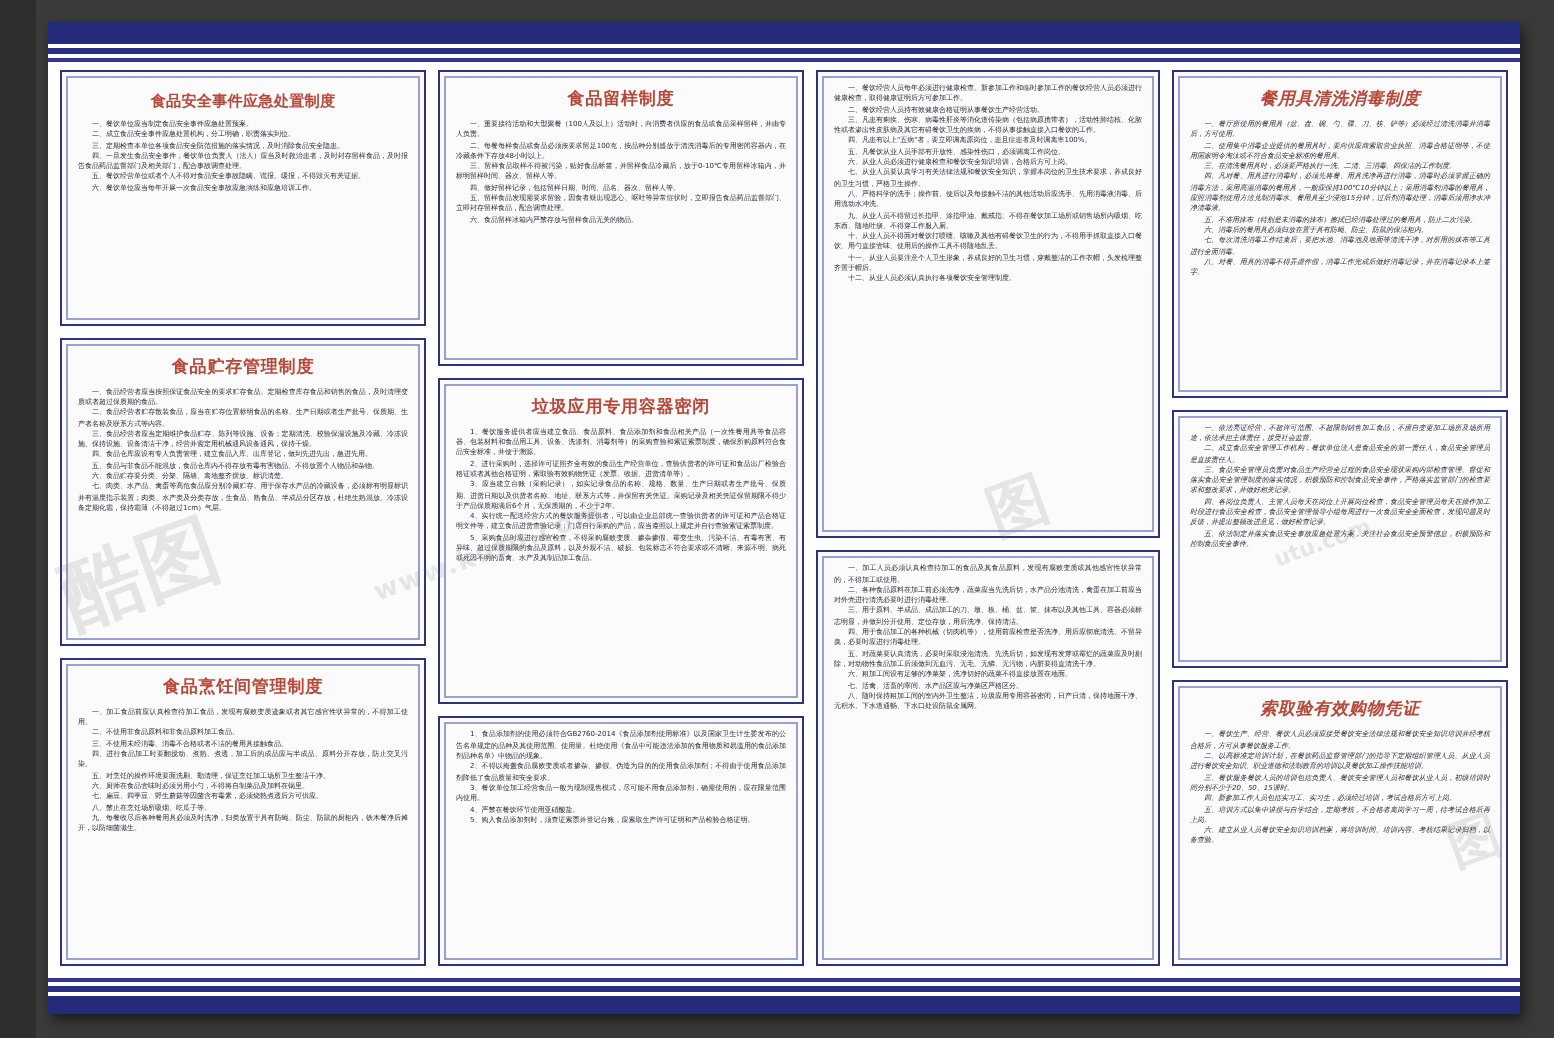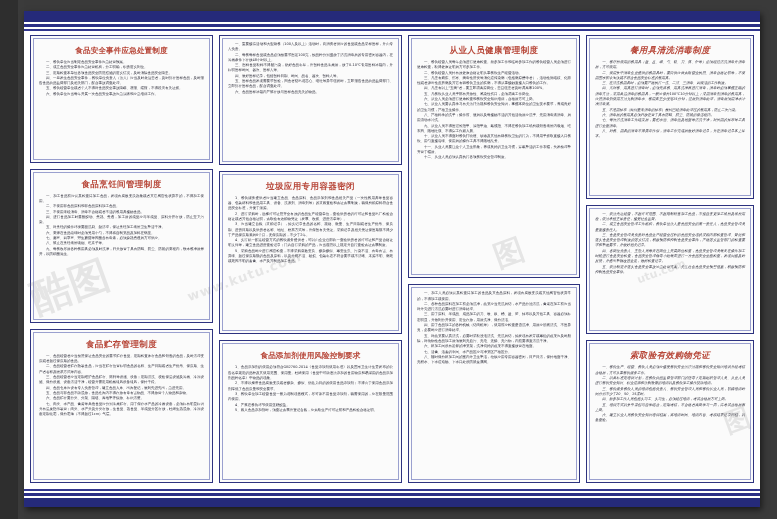--- a/index.html
+++ b/index.html
@@ -111,52 +111,53 @@
                 <p>二、成立食品安全事件应急处置机构，分工明确，职责落实到位。</p>
                 <p>三、定期检查本单位各项食品安全防范措施的落实情况，及时消除食品安全隐患。</p>
                 <p>四、一旦发生食品安全事件，餐饮单位负责人（法人）应当及时救治患者，及时封存留样食品，及时报告食品药品监督部门及相关部门，配合事故调查处理。</p>
                 <p>五、餐饮经营单位或者个人不得对食品安全事故隐瞒、谎报、缓报，不得毁灭有关证据。</p>
                 <p>六、餐饮单位应当每年开展一次食品安全事故应急演练和应急培训工作。</p>
               </div>
             </div>
           </div>
           <div class="panel grow">
             <div class="panel-inner">
+              <div class="p-title">食品贮存管理制度</div>
+              <div class="p-body">
+                <p>一、食品经营者应当按照保证食品安全的要求贮存食品。定期检查库存食品和销售的食品，及时清理变质或者超过保质期的食品。</p>
+                <p>二、食品经营者贮存散装食品，应当在贮存位置标明食品的名称、生产日期或者生产批号、保质期、生产者名称及联系方式等内容。</p>
+                <p>三、食品经营者应当定期维护食品贮存、陈列等设施、设备；定期清洗、校验保温设施及冷藏、冷冻设施、保持设施、设备清洁干净，经营并需定用机械通风设备通风，保持干燥。</p>
+                <p>四、食品仓库应设有专人负责管理，建立食品入库、出库登记，做到先进先出，急进先用。</p>
+                <p>五、食品与非食品不能混放，食品仓库内不得存放有毒有害物品、不得放置个人物品和杂物。</p>
+                <p>六、食品贮存要分类、分架、隔墙、离地整齐摆放、标识清楚。</p>
+                <p>七、肉类、水产品、禽蛋等高危食品应分别冷藏贮存。用于保存水产品的冷藏设备，必须标有明显标识并有温度指示装置；肉类、水产类及分类存放，生食品、熟食品、半成品分区存放，杜绝生熟混放。冷冻设备定期化霜，保持霜薄（不得超过1cm）气层。</p>
+              </div>
+            </div>
+          </div>
+          <div class="panel grow">
+            <div class="panel-inner">
               <div class="p-title">食品烹饪间管理制度</div>
               <div class="p-body">
                 <p>一、加工食品前应认真检查待加工食品，发现有腐败变质迹象或者其它感官性状异常的，不得加工使用。</p>
                 <p>二、不使用非食品原料和非食品原料加工食品。</p>
                 <p>三、不使用未经消毒、消毒不合格或者不洁的餐用具接触食品。</p>
                 <p>四、进行食品加工时要翻搅动、煮熟、煮透，加工后的成品应与半成品、原料分开存放，防止交叉污染。</p>
                 <p>五、对烹饪的操作环境要面洗刷、勤清理，保证烹饪加工场所卫生整洁干净。</p>
                 <p>六、厨师在食品尝味时必须另用小勺，不得将自制菜品及加料在锅里。</p>
                 <p>七、扁豆、四季豆、野生蘑菇等因菌含有毒素，必须烧熟煮透后方可供应。</p>
                 <p>八、禁止在烹饪场所吸烟、吃瓜子等。</p>
                 <p>九、每餐收尽后各种餐用具必须及时洗净，归类放置于具有防蝇、防尘、防鼠的厨柜内，铁木餐净后摊开，以防细菌滋生。</p>
               </div>
             </div>
           </div>
-          <div class="panel grow">
-            <div class="panel-inner">
-              <div class="p-title">食品贮存管理制度</div>
-              <div class="p-body">
-                <p>一、食品经营者应当按照保证食品安全的要求贮存食品。定期检查库存食品和销售的食品，及时清理变质或者超过保质期的食品。</p>
-                <p>二、食品经营者贮存散装食品，应当在贮存位置标明食品的名称、生产日期或者生产批号、保质期、生产者名称及联系方式等内容。</p>
-                <p>三、食品经营者应当定期维护食品贮存、陈列等设施、设备；定期清洗、校验保温设施及冷藏、冷冻设施、保持设施、设备清洁干净，经营并需定用机械通风设备通风，保持干燥。</p>
-                <p>四、食品仓库应设有专人负责管理，建立食品入库、出库登记，做到先进先出，急进先用。</p>
-                <p>五、食品与非食品不能混放，食品仓库内不得存放有毒有害物品、不得放置个人物品和杂物。</p>
-                <p>六、食品贮存要分类、分架、隔墙、离地整齐摆放、标识清楚。</p>
-                <p>七、肉类、水产品、禽蛋等高危食品应分别冷藏贮存。用于保存水产品的冷藏设备，必须标有明显标识并有温度指示装置；肉类、水产类及分类存放，生食品、熟食品、半成品分区存放，杜绝生熟混放。冷冻设备定期化霜，保持霜薄（不得超过1cm）气层。</p>
-              </div>
-            </div>
-          </div>
         </div>
       <div class="col col-2">
           <div class="panel grow">
             <div class="panel-inner">
+              <div class="p-title">食品留样制度</div>
               <div class="p-body">
                 <p>一、重要接待活动和大型聚餐（100人及以上）活动时，向消费者供应的食品或食品采样留样，并由专人负责。</p>
                 <p>二、每餐每样食品或食品必须按要求留足100克，按品种分别盛放于清洗消毒后的专用密闭容器内，在冷藏条件下存放48小时以上。</p>
                 <p>三、留样食品取样不得被污染，贴好食品标签，并留样食品冷藏后，放于0-10℃专用留样冰箱内，并标明留样时间、器次、留样人等。</p>
                 <p>四、做好留样记录，包括留样日期、时间、品名、器次、留样人等。</p>
                 <p>五、留样食品发现需要求留验，因食者疑出现恶心、呕吐等异常症状时，立即报告食品药品监督部门、立即封存留样食品，配合调查处理。</p>
                 <p>六、食品留样冰箱内严禁存放与留样食品无关的物品。</p>
               </div>
             </div>
           </div>
@@ -167,35 +168,33 @@
                 <p>1、餐饮服务提供者应当建立食品、食品原料、食品添加剂和食品相关产品（一次性餐用具等食品容器、包装材料和食品用工具、设备、洗涤剂、消毒剂等）的采购查验和索证索票制度，确保所购原料符合食品安全标准，并便于溯源。</p>
                 <p>2、进行采购时，选择许可证照齐全有效的食品生产经营单位，查验供货者的许可证和食品出厂检验合格证或者其他合格证明，索取验有效购物凭证（发票、收据、进货清单等）。</p>
                 <p>3、应当建立台账（采购记录），如实记录食品的名称、规格、数量、生产日期或者生产批号、保质期、进货日期以及供货者名称、地址、联系方式等，并保留有关凭证。采购记录及相关凭证保留期限不得少于产品保质期满后6个月，无保质期的，不少于2年。</p>
                 <p>4、实行统一配送经营方式的餐饮服务提供者，可以由企业总部统一查验供货者的许可证和产品合格证明文件等，建立食品进货查验记录；门店自行采购的产品，应当遵照以上规定并自行查验索证索票制度。</p>
                 <p>5、采购食品时应进行感官检查，不得采购腐败变质、掺杂掺假、霉变生虫、污染不洁、有毒有害、有异味、超过保质期限的食品及原料，以及外观不洁、破损、包装标志不符合要求或不清晰、来源不明、病死或死因不明的畜禽、水产及其制品加工食品。</p>
               </div>
             </div>
           </div>
           <div class="panel grow">
             <div class="panel-inner">
-              <div class="p-title sm">食品添加剂使用风险控制要求</div>
               <div class="p-body">
                 <p>1、食品添加剂的使用必须符合GB2760-2014《食品添加剂使用标准》以及国家卫生计生委发布的公告名单规定的品种及其使用范围、使用量。杜绝使用《食品中可能违法添加的食用物质和易滥用的食品添加剂品种名单》中物品的现象。</p>
                 <p>2、不得以掩盖食品腐败变质或者掺杂、掺假、伪造为目的的使用食品添加剂；不得由于使用食品添加剂降低了食品质量和安全要求。</p>
                 <p>3、餐饮单位加工经营食品一般为现制现售模式，尽可能不用食品添加剂，确需使用的，应在限量范围内使用。</p>
                 <p>4、严禁在餐饮环节使用亚硝酸盐。</p>
                 <p>5、购入食品添加剂时，须查证索票并登记台账，应索取生产许可证明和产品检验合格证明。</p>
               </div>
             </div>
           </div>
         </div>
       <div class="col col-3">
           <div class="panel grow">
             <div class="panel-inner">
-              <div class="p-title">从业人员健康管理制度</div>
               <div class="p-body">
                 <p>一、餐饮经营人员每年必须进行健康检查。新参加工作和临时参加工作的餐饮经营人员必须进行健康检查，取得健康证明后方可参加工作。</p>
                 <p>二、餐饮经营人员持有效健康合格证明从事餐饮生产经营活动。</p>
                 <p>三、凡患有痢疾、伤寒、病毒性肝炎等消化道传染病（包括病原携带者），活动性肺结核、化脓性或者渗出性皮肤病及其它有碍餐饮卫生的疾病，不得从事接触直接入口餐饮的工作。</p>
                 <p>四、凡患有以上"五病"者，要立即调离原岗位，患且症患者及时调离率100%。</p>
                 <p>五、凡餐饮从业人员手部有开放性、感染性伤口，必须调离工作岗位。</p>
                 <p>六、从业人员必须进行健康检查和餐饮安全知识培训，合格后方可上岗。</p>
                 <p>七、从业人员要认真学习有关法律法规和餐饮安全知识，掌握本岗位的卫生技术要求，养成良好的卫生习惯，严格卫生操作。</p>
                 <p>八、严格科学的洗手；操作前、便后以及每接触不洁的其他活动后应洗手、先用消毒液消毒、后用流动水冲洗。</p>
                 <p>九、从业人员不得留过长指甲、涂指甲油、戴戒指、不得在餐饮加工场所或销售场所内吸烟、吃东西、随地吐痰、不得穿工作服入厕。</p>

